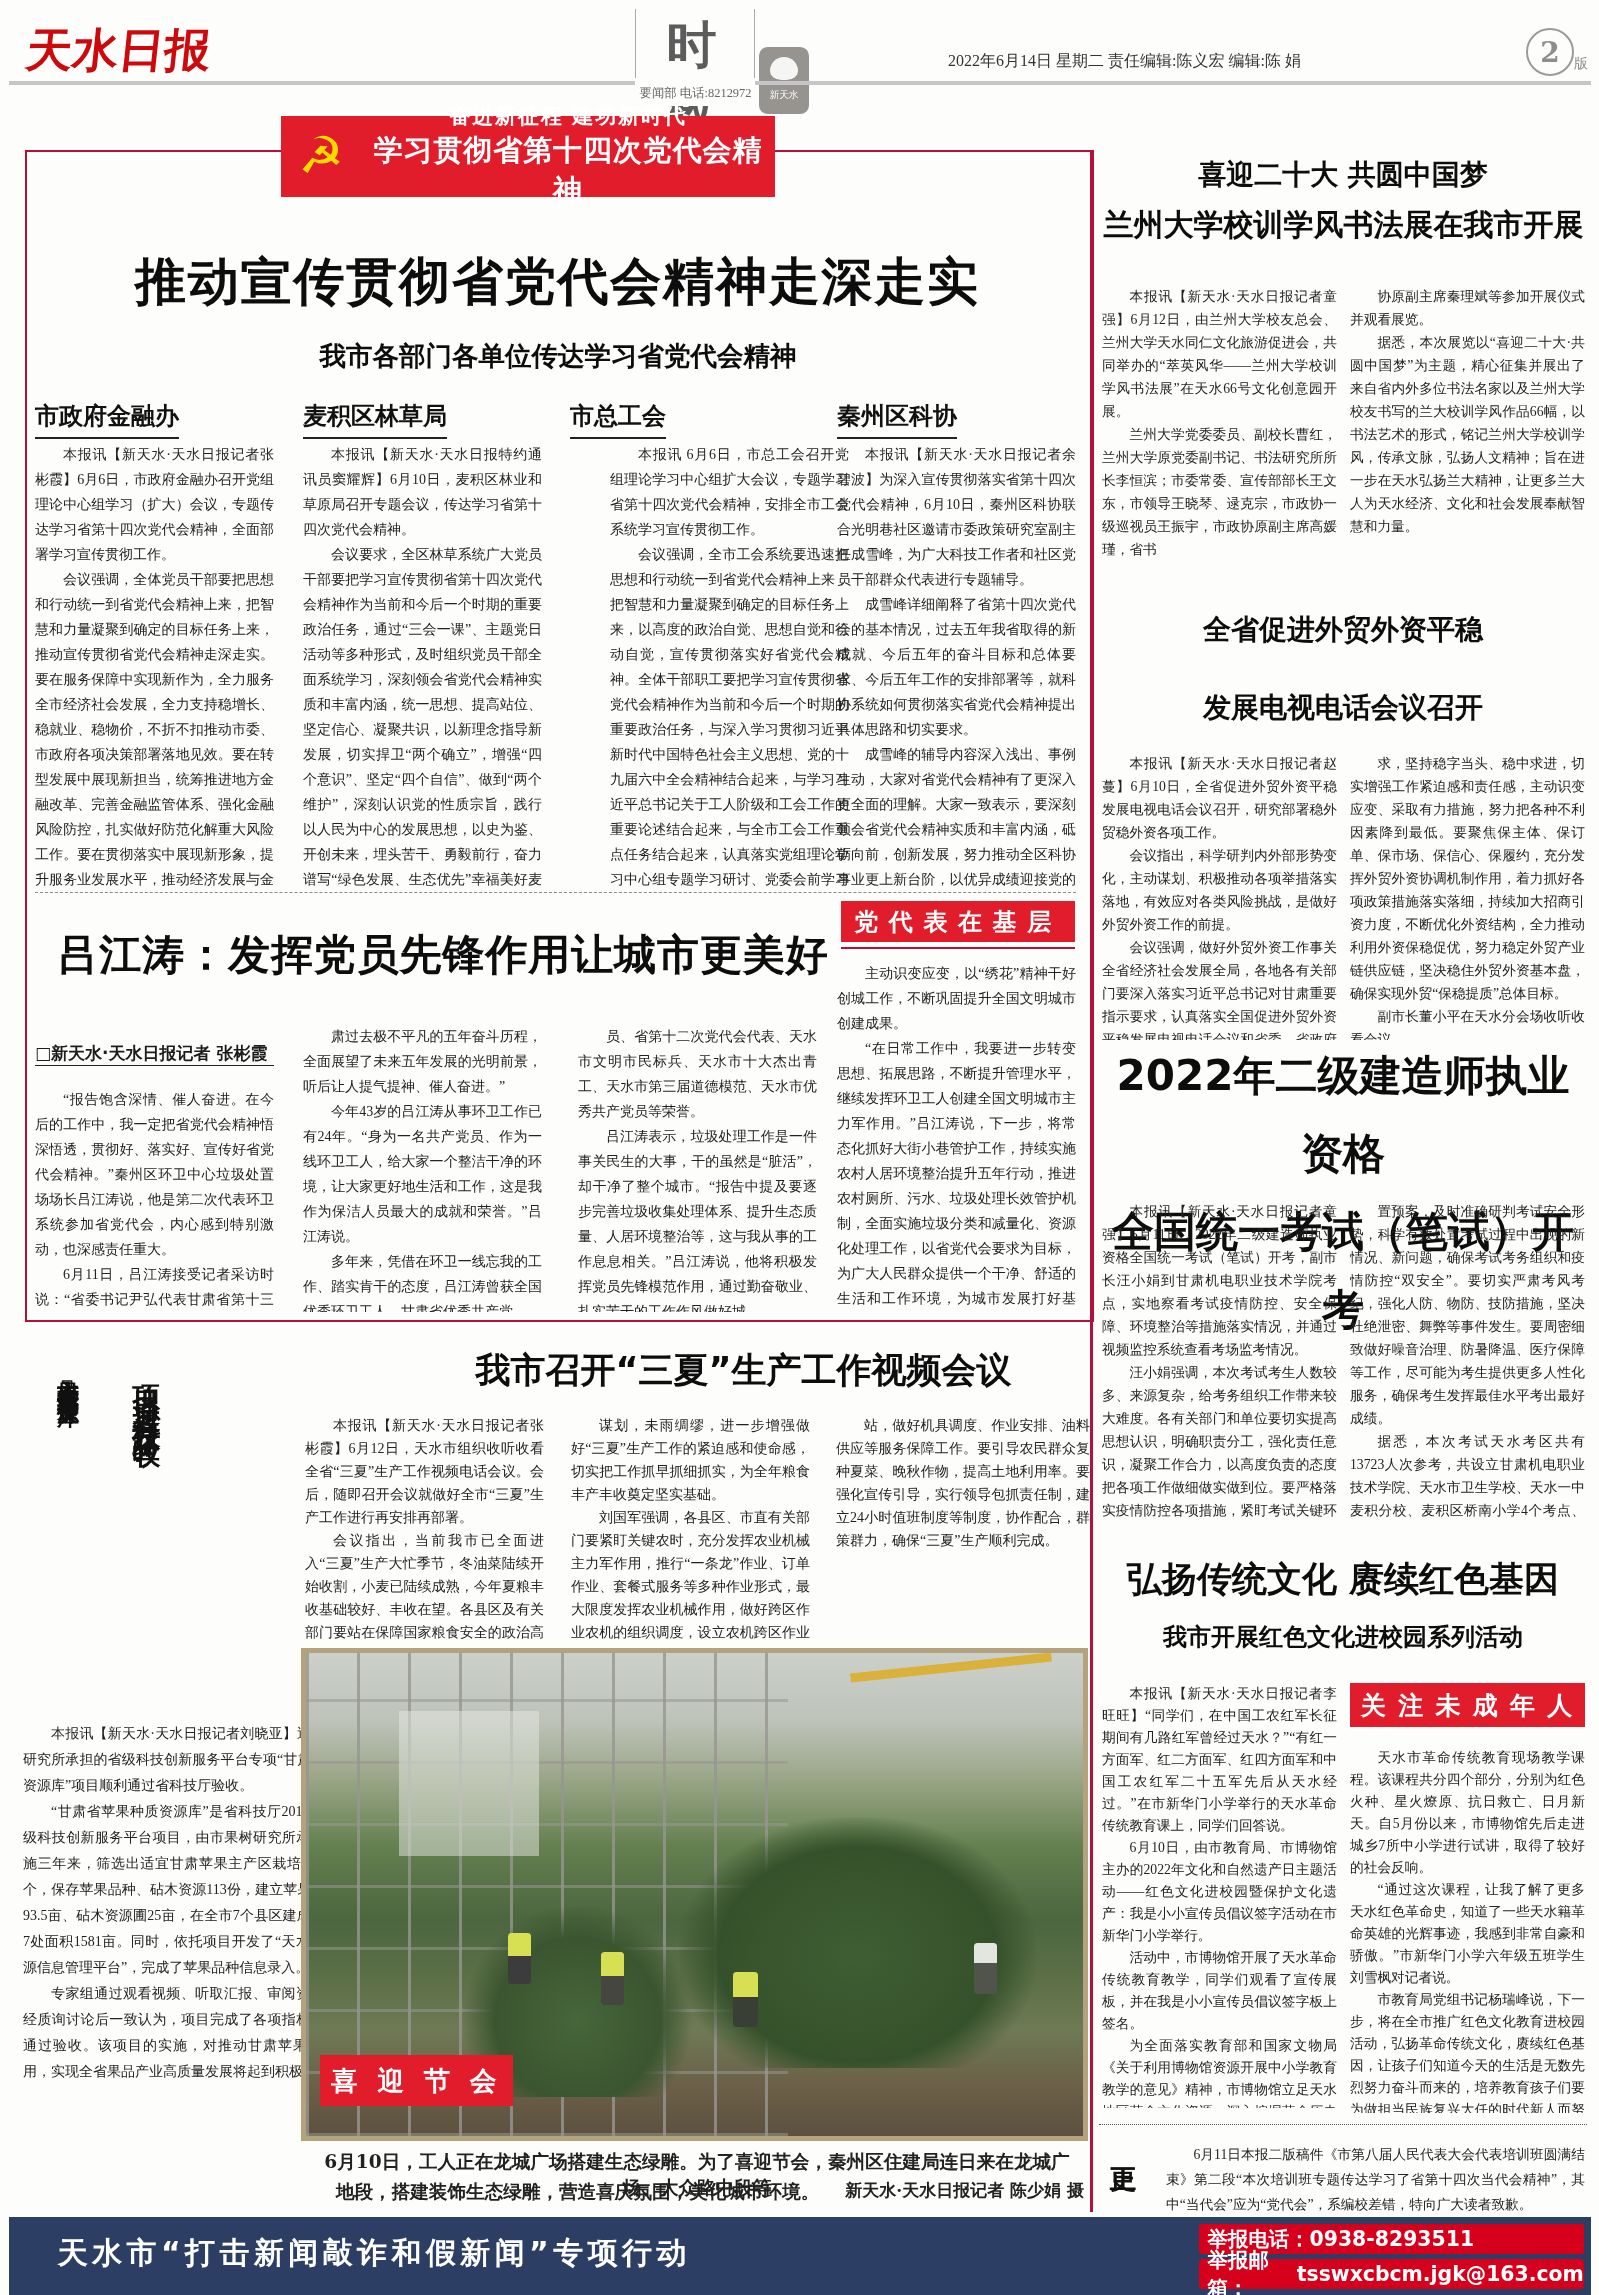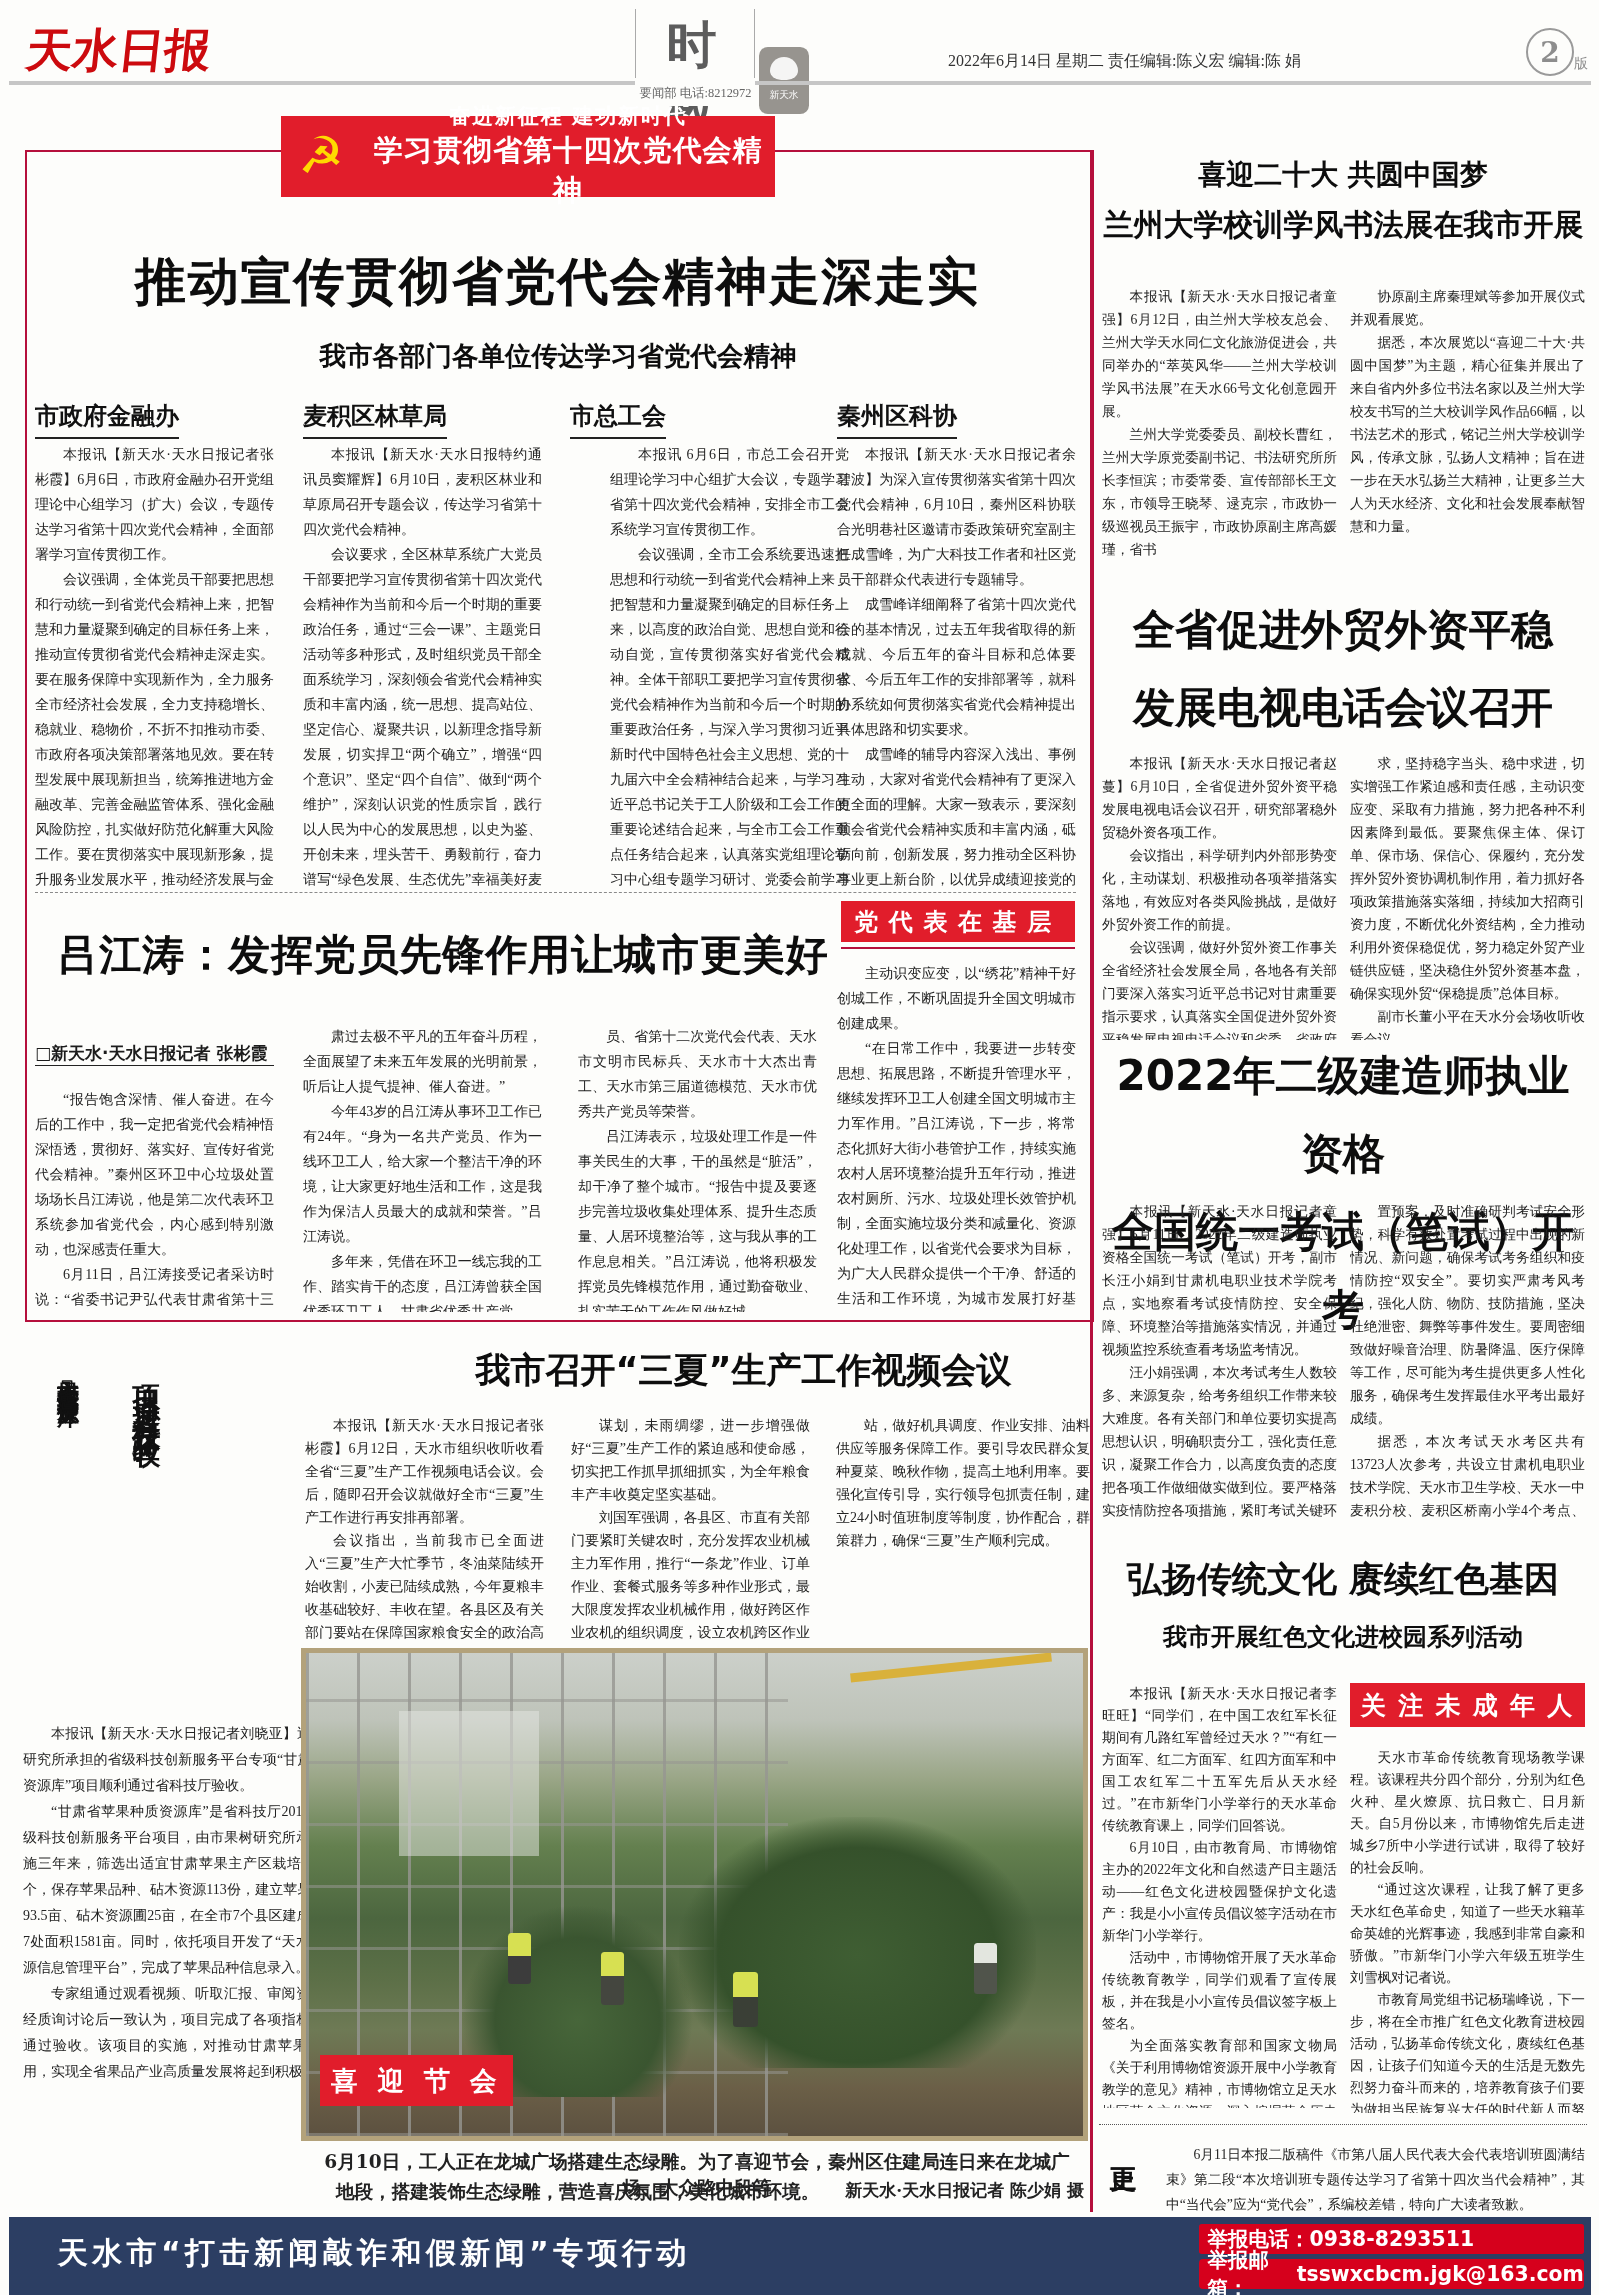--- a/index.html
+++ b/index.html
@@ -163,21 +163,21 @@
 
   <div class="abs rcol" style="left:1102px;top:285px;width:235px;height:292px;">
     <p>本报讯【新天水·天水日报记者童强】6月12日，由兰州大学校友总会、兰州大学天水同仁文化旅游促进会，共同举办的“萃英风华——兰州大学校训学风书法展”在天水66号文化创意园开展。</p>
     <p>兰州大学党委委员、副校长曹红，兰州大学原党委副书记、书法研究所所长李恒滨；市委常委、宣传部部长王文东，市领导王晓琴、逯克宗，市政协一级巡视员王振宇，市政协原副主席高媛瑾，省书</p>
   </div>
   <div class="abs rcol" style="left:1350px;top:285px;width:235px;height:292px;">
     <p>协原副主席秦理斌等参加开展仪式并观看展览。</p>
     <p>据悉，本次展览以“喜迎二十大·共圆中国梦”为主题，精心征集并展出了来自省内外多位书法名家以及兰州大学校友书写的兰大校训学风作品66幅，以书法艺术的形式，铭记兰州大学校训学风，传承文脉，弘扬人文精神；旨在进一步在天水弘扬兰大精神，让更多兰大人为天水经济、文化和社会发展奉献智慧和力量。</p>
   </div>
 
-  <div class="abs headline" style="left:1102px;top:591px;width:482px;font-size:42px;line-height:78px;">
+  <div class="abs headline" style="left:1102px;top:591px;width:482px;font-size:28px;line-height:78px;">
     <div>全省促进外贸外资平稳</div>
     <div>发展电视电话会议召开</div>
   </div>
   <div class="abs rcol" style="left:1102px;top:752px;width:235px;height:288px;">
     <p>本报讯【新天水·天水日报记者赵蔓】6月10日，全省促进外贸外资平稳发展电视电话会议召开，研究部署稳外贸稳外资各项工作。</p>
     <p>会议指出，科学研判内外部形势变化，主动谋划、积极推动各项举措落实落地，有效应对各类风险挑战，是做好外贸外资工作的前提。</p>
     <p>会议强调，做好外贸外资工作事关全省经济社会发展全局，各地各有关部门要深入落实习近平总书记对甘肃重要指示要求，认真落实全国促进外贸外资平稳发展电视电话会议和省委、省政府决策部署要</p>
   </div>
   <div class="abs rcol" style="left:1350px;top:752px;width:235px;height:288px;">
     <p>求，坚持稳字当头、稳中求进，切实增强工作紧迫感和责任感，主动识变应变、采取有力措施，努力把各种不利因素降到最低。要聚焦保主体、保订单、保市场、保信心、保履约，充分发挥外贸外资协调机制作用，着力抓好各项政策措施落实落细，持续加大招商引资力度，不断优化外资结构，全力推动利用外资保稳促优，努力稳定外贸产业链供应链，坚决稳住外贸外资基本盘，确保实现外贸“保稳提质”总体目标。</p>

